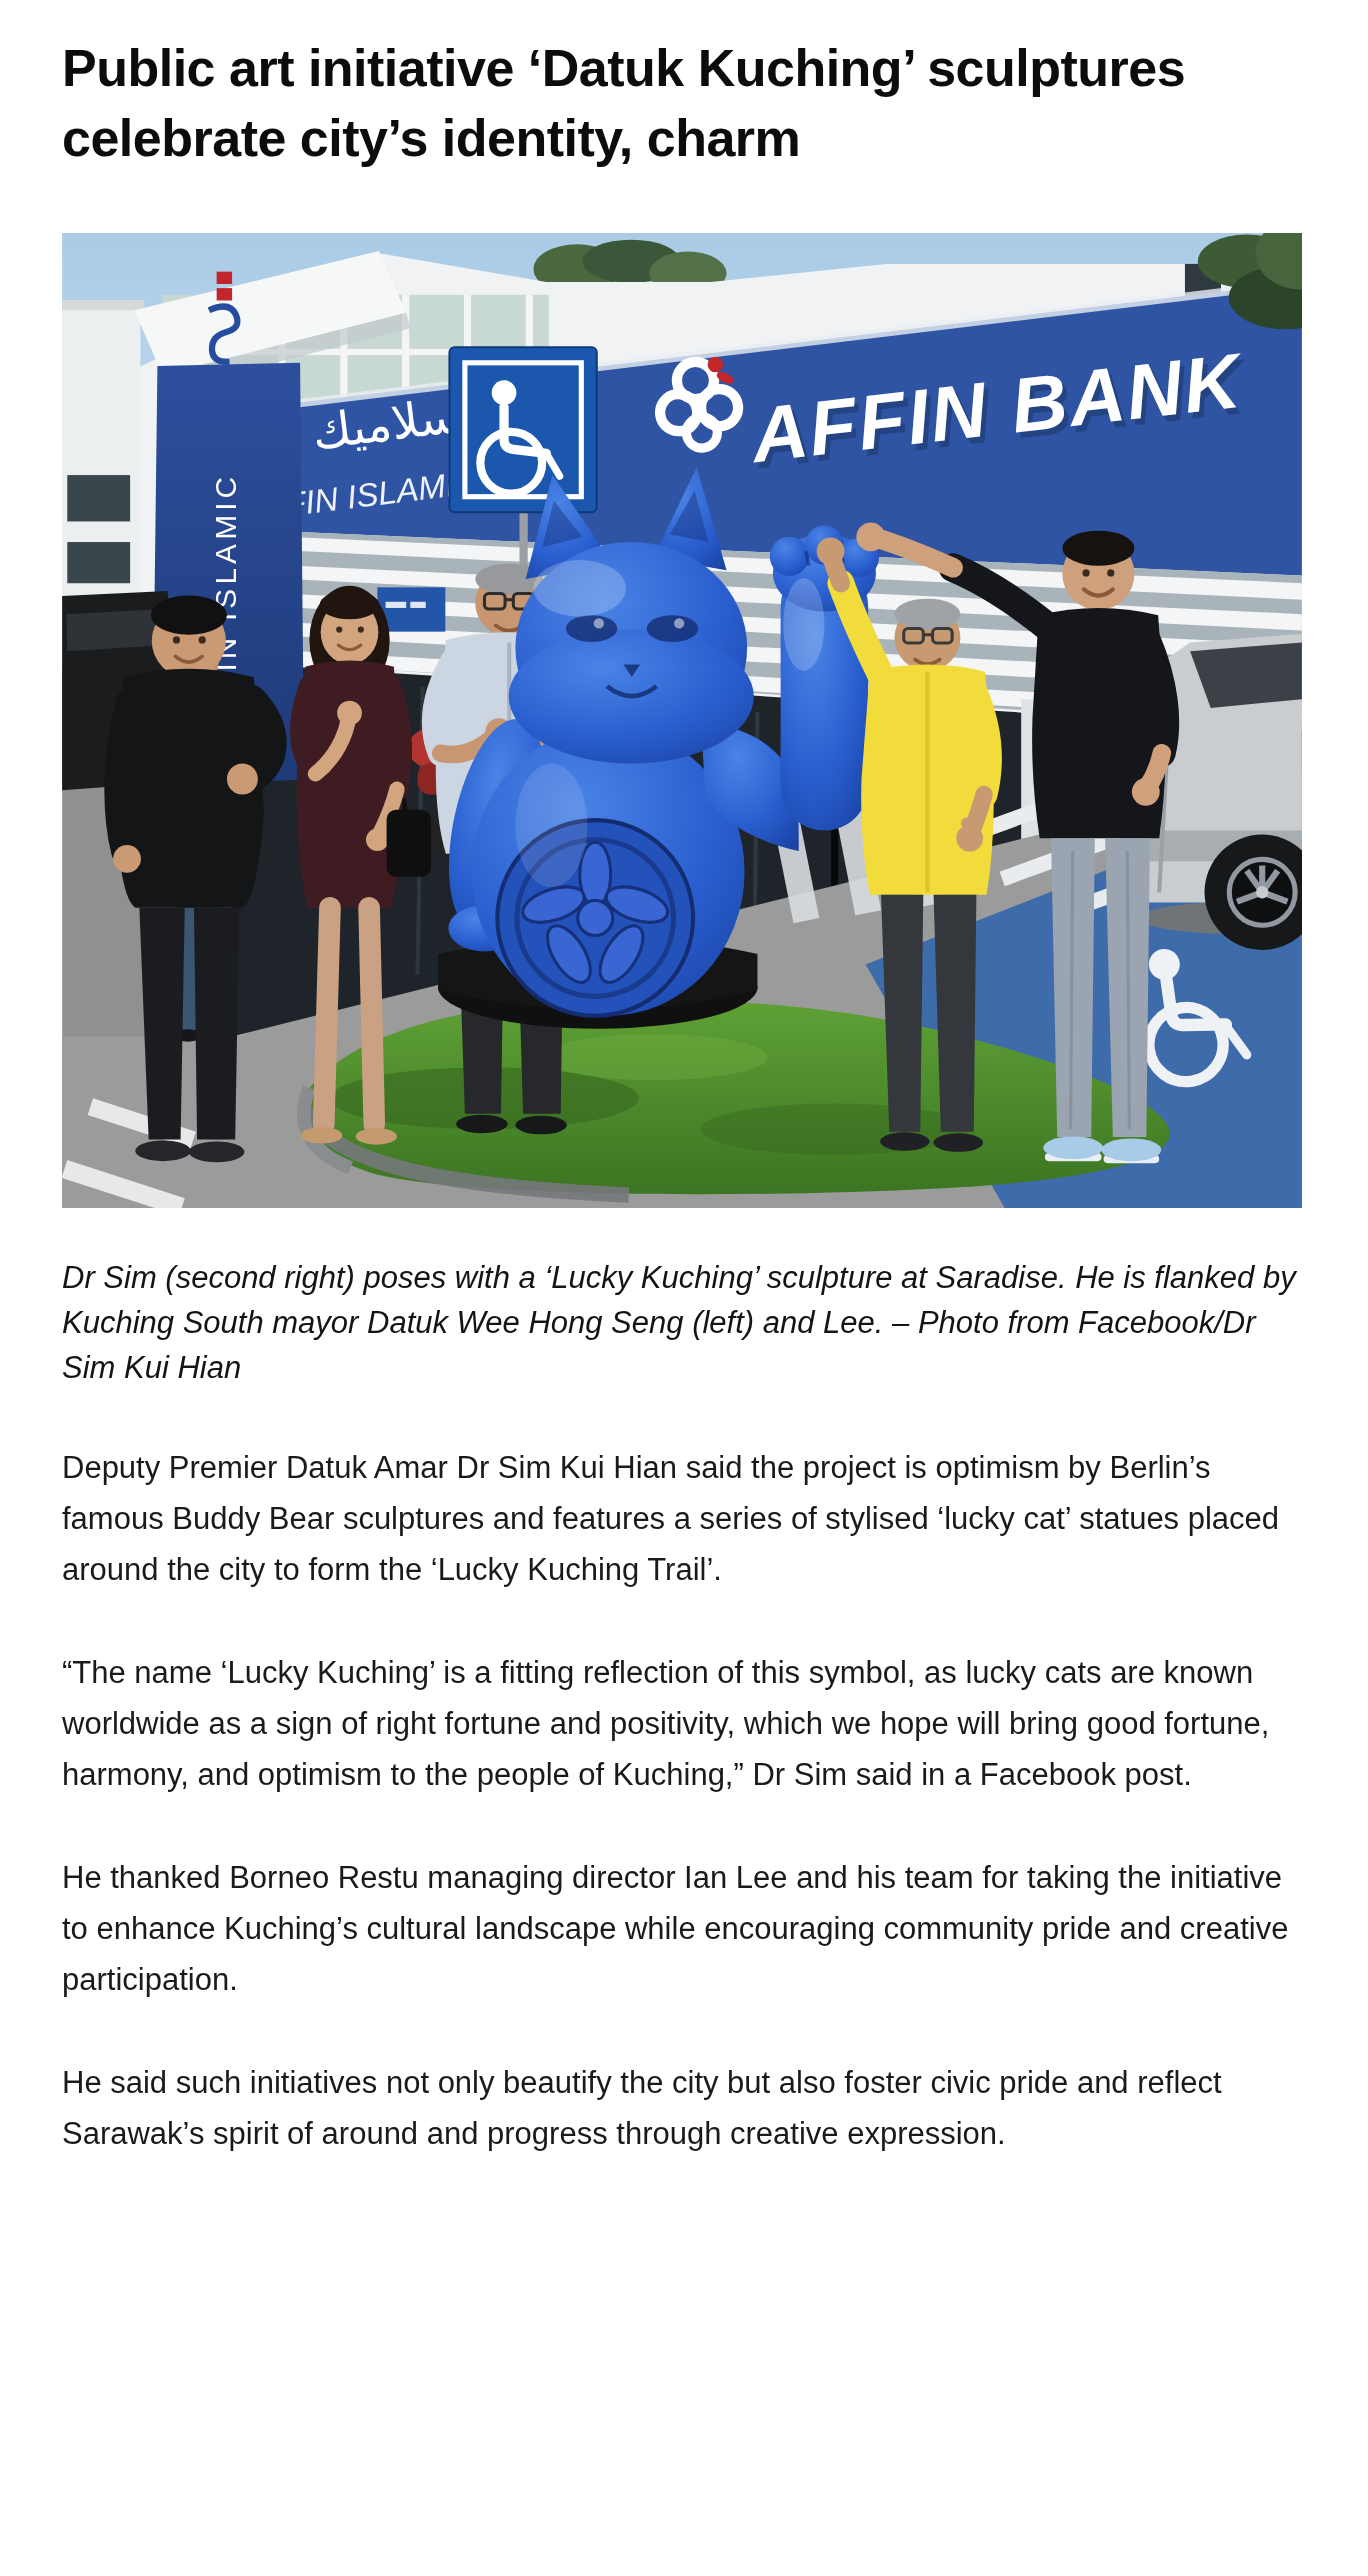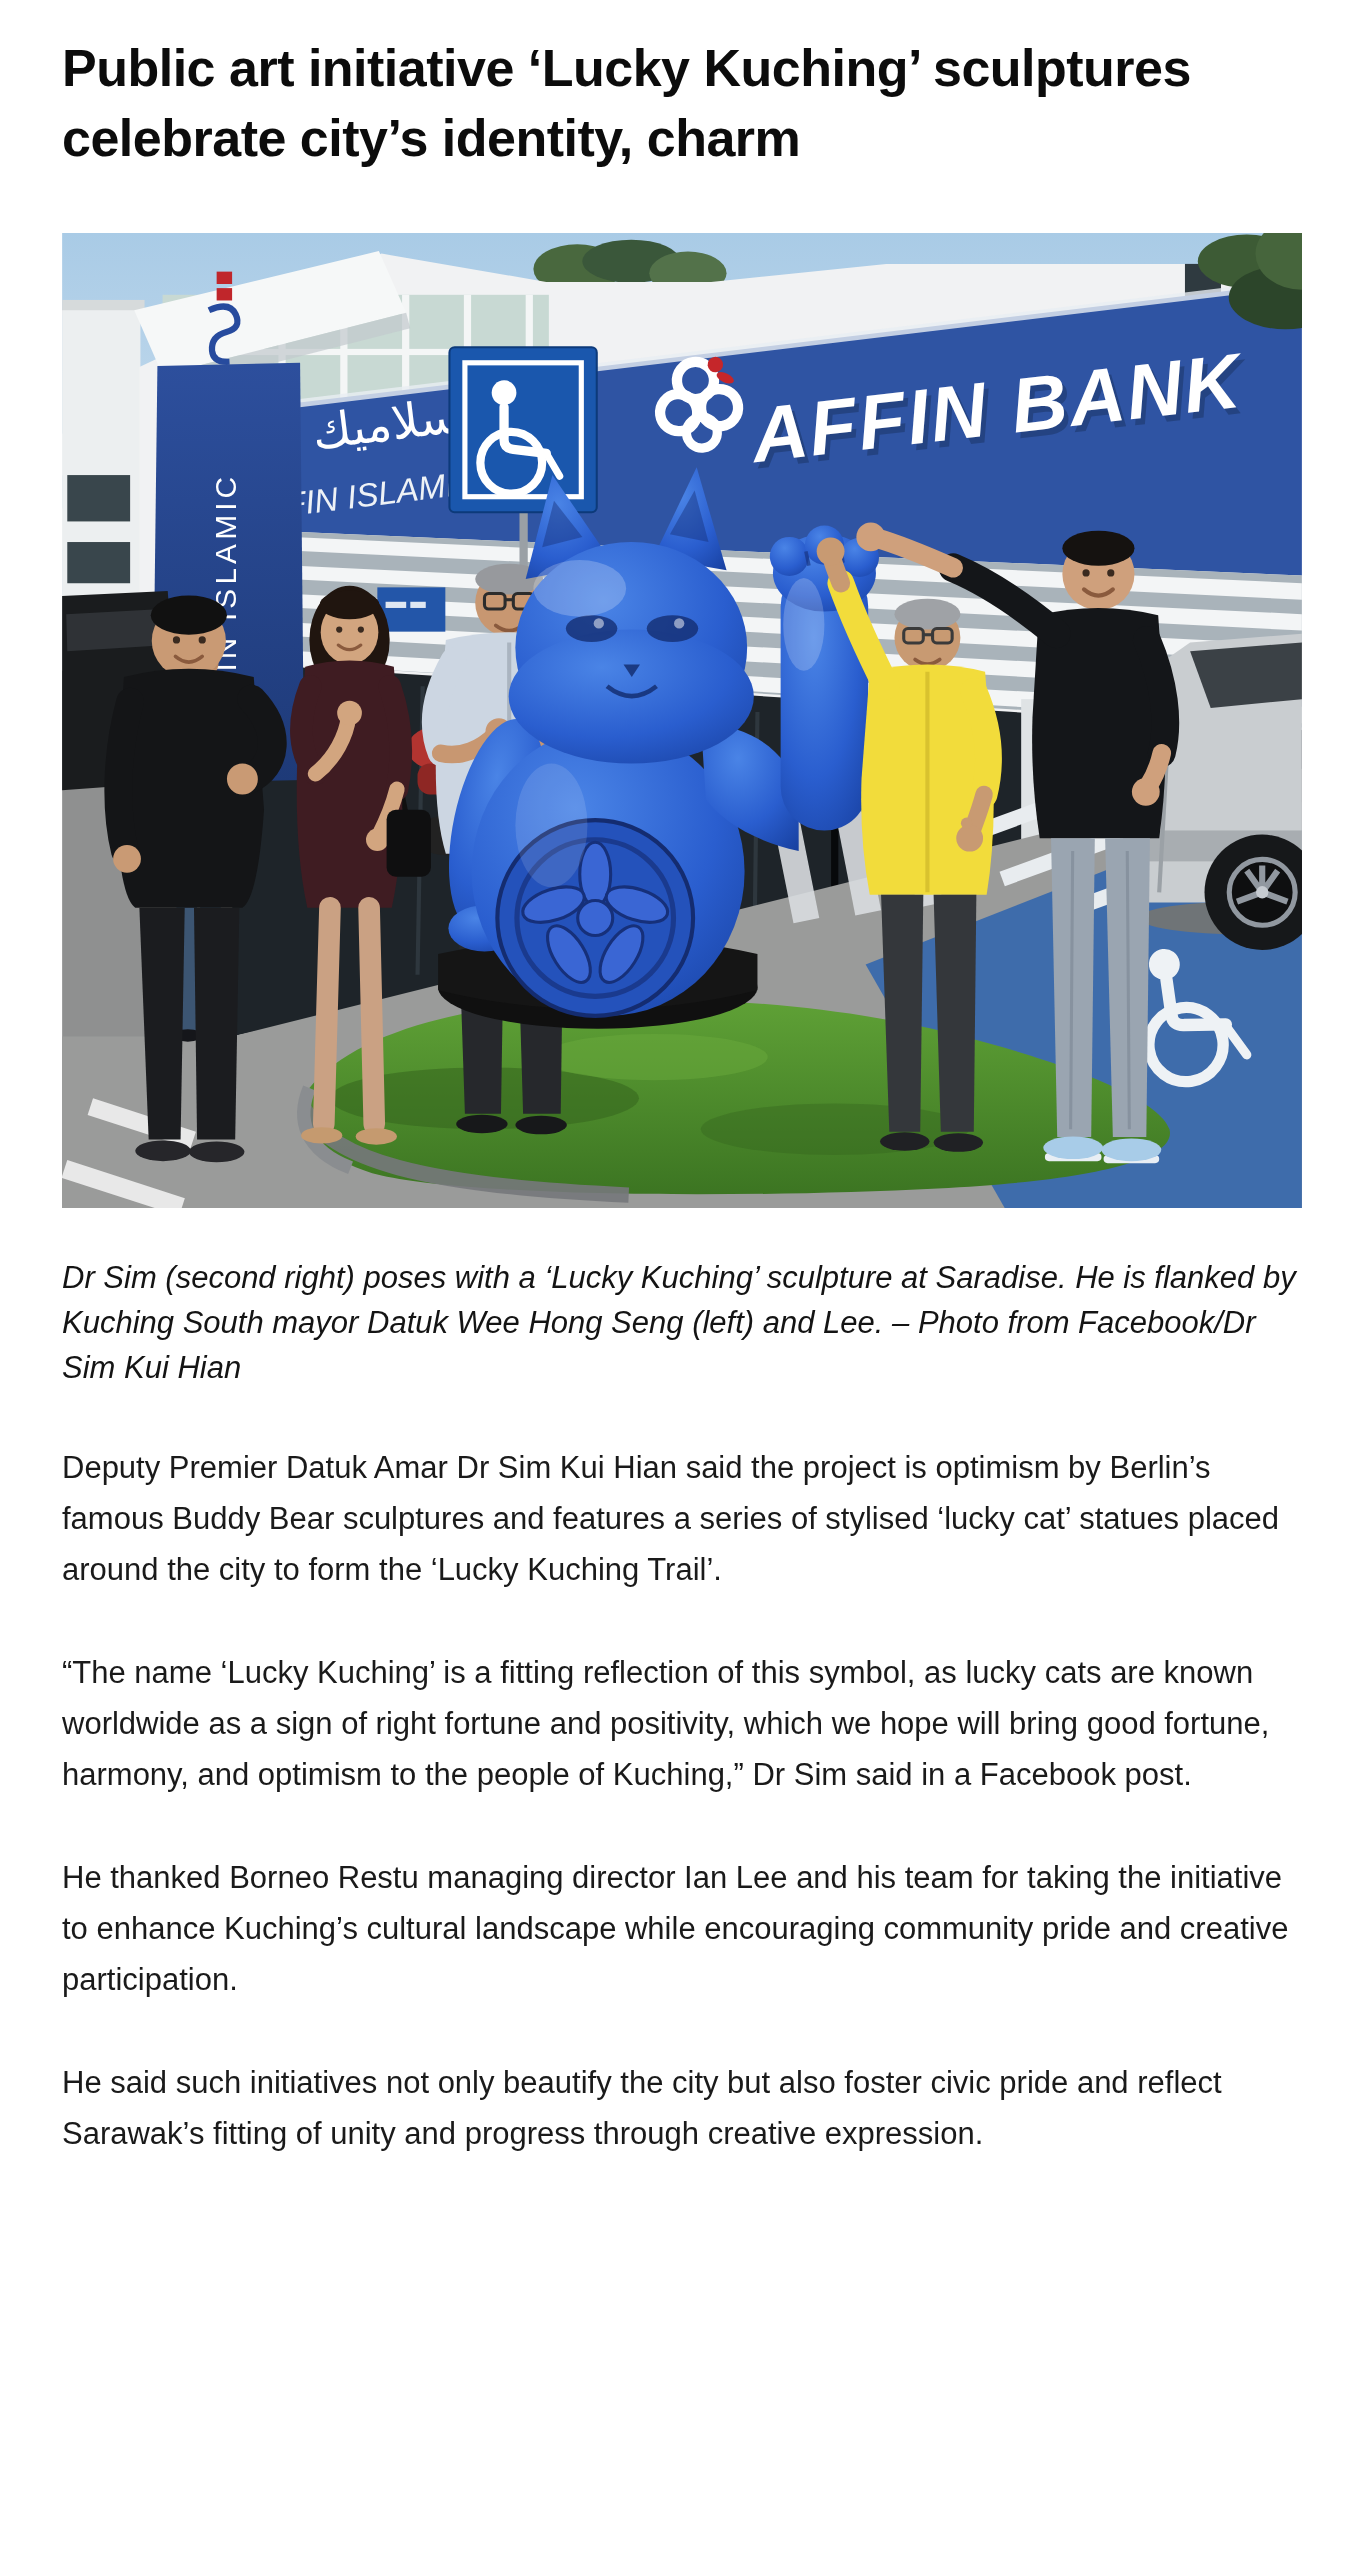--- a/index.html
+++ b/index.html
@@ -19,21 +19,21 @@
   }
   p.body-para{
     margin:52px 0 0 0;font-size:31px;line-height:51px;color:#1a1a1a;
   }
 </style>
 </head>
 <body>
 
 <div class="content">
 
-  <h1 class="headline">Public art initiative ‘Lucky Kuching’ sculptures celebrate city’s identity, charm</h1>
+  <h1 class="headline">Public art initiative ‘Datuk Kuching’ sculptures celebrate city’s identity, charm</h1>
 
   <div class="photo-wrap">
   <svg viewBox="0 0 2407 1893" width="1240" height="975" xmlns="http://www.w3.org/2000/svg">
     <defs>
       <linearGradient id="skyg" x1="0" y1="0" x2="0" y2="1">
         <stop offset="0" stop-color="#a9cbe6"></stop>
             <stop offset="1" stop-color="#e3edf5"></stop>
       </linearGradient>
       <linearGradient id="pillarg" x1="0" y1="0" x2="0" y2="1">
         <stop offset="0" stop-color="#2d4f9d"></stop>
@@ -387,16 +387,16 @@
       <ellipse cx="2407" cy="40" rx="90" ry="70" fill="#46653c"></ellipse>
     </g>
   </svg>
   </div>
 
   <p class="caption">Dr Sim (second right) poses with a ‘Lucky Kuching’ sculpture at Saradise. He is flanked by Kuching South mayor Datuk Wee Hong Seng (left) and Lee. – Photo from Facebook/Dr Sim Kui Hian</p>
 
   <p class="body-para">Deputy Premier Datuk Amar Dr Sim Kui Hian said the project is optimism by Berlin’s famous Buddy Bear sculptures and features a series of stylised ‘lucky cat’ statues placed around the city to form the ‘Lucky Kuching Trail’.</p>
   <p class="body-para">“The name ‘Lucky Kuching’ is a fitting reflection of this symbol, as lucky cats are known worldwide as a sign of right fortune and positivity, which we hope will bring good fortune, harmony, and optimism to the people of Kuching,” Dr Sim said in a Facebook post.</p>
   <p class="body-para">He thanked Borneo Restu managing director Ian Lee and his team for taking the initiative to enhance Kuching’s cultural landscape while encouraging community pride and creative participation.</p>
-  <p class="body-para">He said such initiatives not only beautify the city but also foster civic pride and reflect Sarawak’s fitting of unity and progress through creative expression.</p>
+  <p class="body-para">He said such initiatives not only beautify the city but also foster civic pride and reflect Sarawak’s spirit of around and progress through creative expression.</p>
 
 </div>
 
 
 </body></html>

